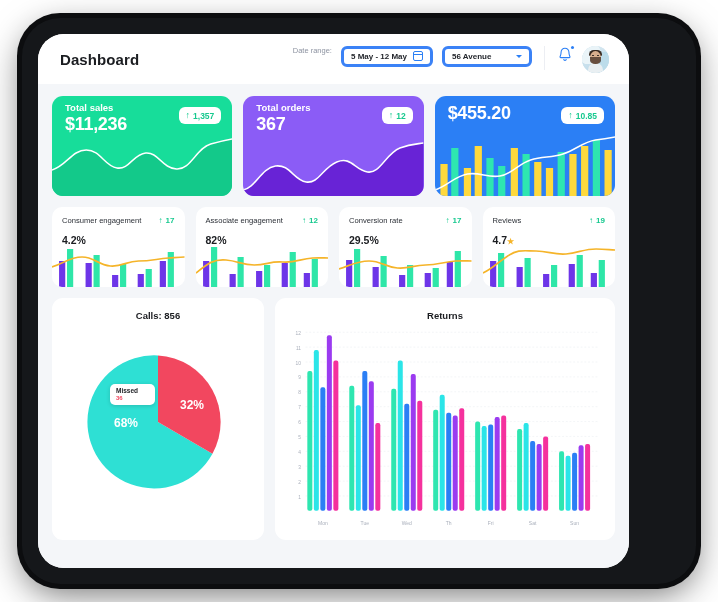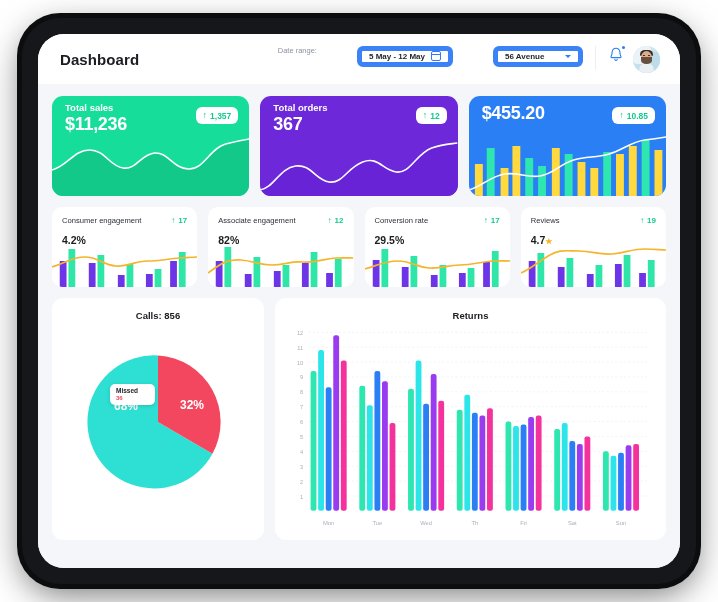--- a/index.html
+++ b/index.html
@@ -11,38 +11,38 @@
   }
   #frame {
     position: absolute; left: 22px; top: 18px;
     width: 674px; height: 566px;
     background: #15171a;
     border-radius: 38px;
     box-shadow: 0 0 0 5px #0c0d0f, 0 10px 34px rgba(0,0,0,.55);
   }
   #screen {
     position: absolute; left: 16px; top: 16px;
-    width: 642px; height: 534px;
+    width: 591px; height: 534px;
     background: #ffffff;
     border-radius: 26px;
     overflow: hidden;
   }
   
   .header {
     height: 50px; background: #fff;
     display: flex; align-items: center;
     padding: 0 20px 0 22px;
   }
   .page-title { font-size: 15px; font-weight: bold; color: #1b1d21; letter-spacing: .1px; }
   .header-right { margin-left: auto; display: flex; align-items: flex-start; gap: 9px; }
   .daterange-label { font-size: 7.5px; color: #8d93a1; }
   .pill {
-    height: 21px; border: 5px solid #3b82f6; border-radius: 6px;
+    height: 21px; border: 3px solid #3b82f6; border-radius: 6px;
     background: #fff; display: flex; align-items: center;
-    padding: 0 7px; gap: 6px; margin-left: 31px;
+    padding: 0 7px; gap: 6px;
   }
   .pill-text { font-size: 8px; font-weight: bold; color: #23262c; white-space: nowrap; }
   .cal-ic { width: 10px; height: 10px; position: relative; }
   .cal-ic i {
     position: absolute; inset: 0; border: 1.4px solid #2b7ff5; border-radius: 2px;
   }
   .cal-ic i:after {
     content: ""; position: absolute; left: 0; right: 0; top: 1.6px;
     height: 1.4px; background: #2b7ff5;
   }
@@ -85,21 +85,21 @@
   .content { background: #f4f6f9; padding: 12px 14px 14px; height: 484px; }
   .row { display: flex; gap: 11px; }
   .row + .row { margin-top: 11px; }
 
   
   .stat {
     flex: 1; height: 100px; border-radius: 11px; position: relative;
     overflow: hidden; color: #fff; padding: 6px 13px;
   }
   .stat.green { background: #17dd9a; }
-  .stat.purple { background: #6d28d9; }
+  .stat.purple { background: #8b5cf6; }
   .stat.blue  { background: #2b7ff5; }
   .stat .label { font-size: 9.5px; font-weight: bold; position: relative; z-index: 3; }
   .stat .value { font-size: 18px; font-weight: bold; margin-top: 1px; letter-spacing: -.3px;
                  position: relative; z-index: 3; }
   .badge {
     position: absolute; right: 11px; top: 11px; z-index: 4;
     background: #fff; border-radius: 6px; height: 17px;
     display: flex; align-items: center; gap: 3px; padding: 0 7px;
     font-size: 8.5px; font-weight: bold; color: #17c98f;
   }
@@ -129,21 +129,21 @@
   .pie-wrap { position: absolute; left: 0; right: 0; top: 50px; display: flex; justify-content: center; }
   .tooltip {
     position: absolute; left: 58px; top: 86px; z-index: 6;
     background: #fff; border-radius: 5px; padding: 3px 7px 3px 6px;
     box-shadow: 0 1px 4px rgba(0,0,0,.16);
     min-width: 45px;
   }
   .tooltip .t-label { font-size: 6.5px; font-weight: bold; color: #1b1d21; line-height: 1.2; }
   .tooltip .t-val { font-size: 6px; font-weight: bold; color: #f2475f; line-height: 1.2; }
   .pie-pct { position: absolute; font-size: 12px; font-weight: bold; color: #fff; z-index: 5; }
-  .pie-pct.a { left: 62px; top: 101px; }
+  .pie-pct.a { left: 62px; top: 118px; }
   .pie-pct.b { left: 128px; top: 100px; }
   .returns-plot { position: absolute; left: 12px; right: 12px; top: 30px; bottom: 10px; }
 </style>
 </head>
 <body>
 
 <div id="frame">
   <div id="screen">
 
     <div class="header">

